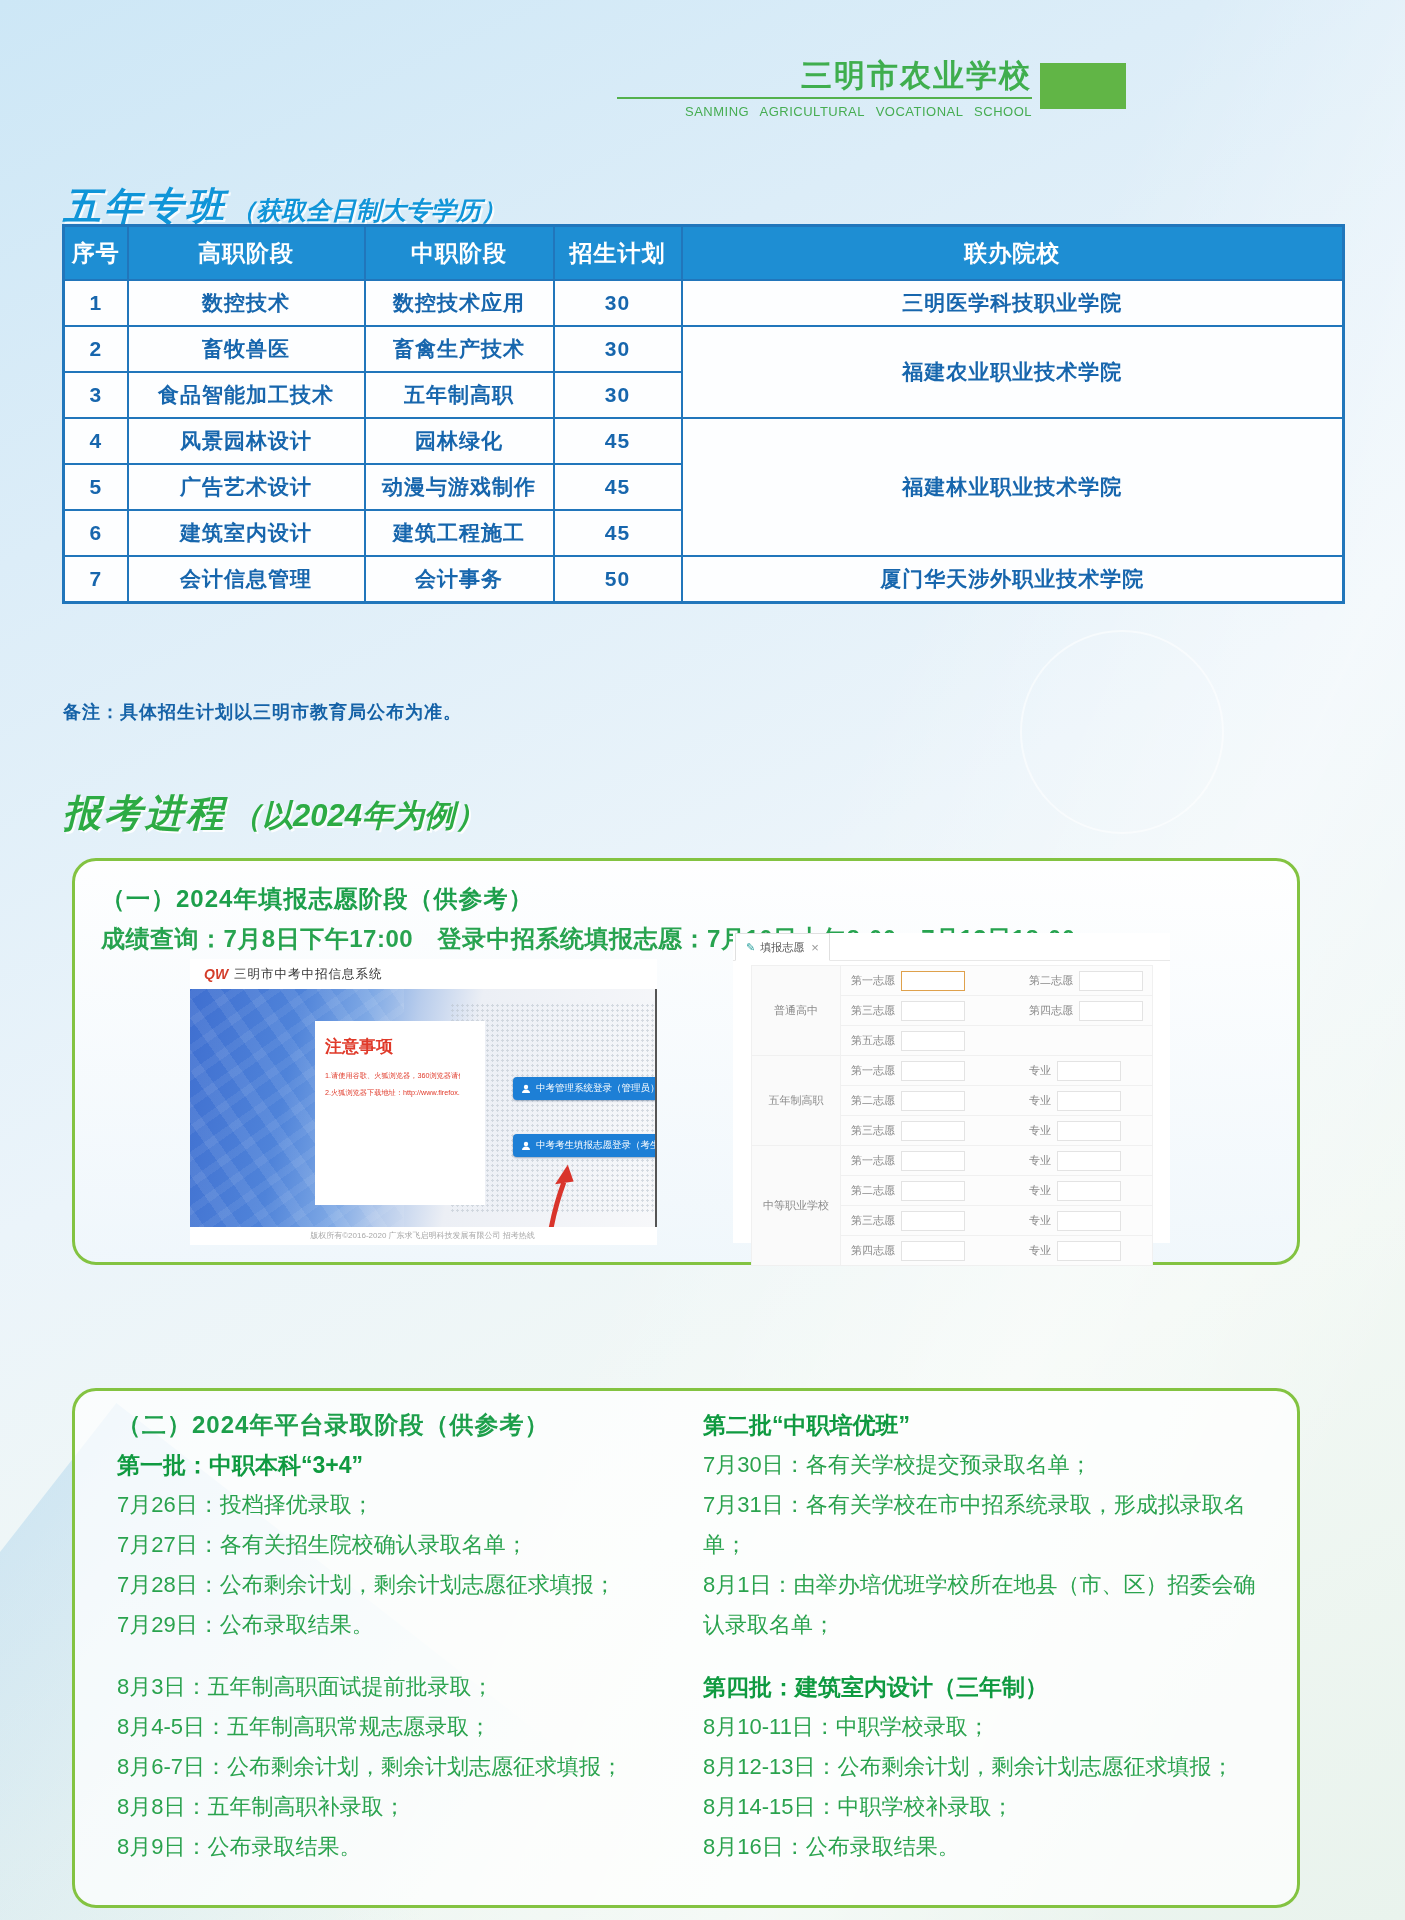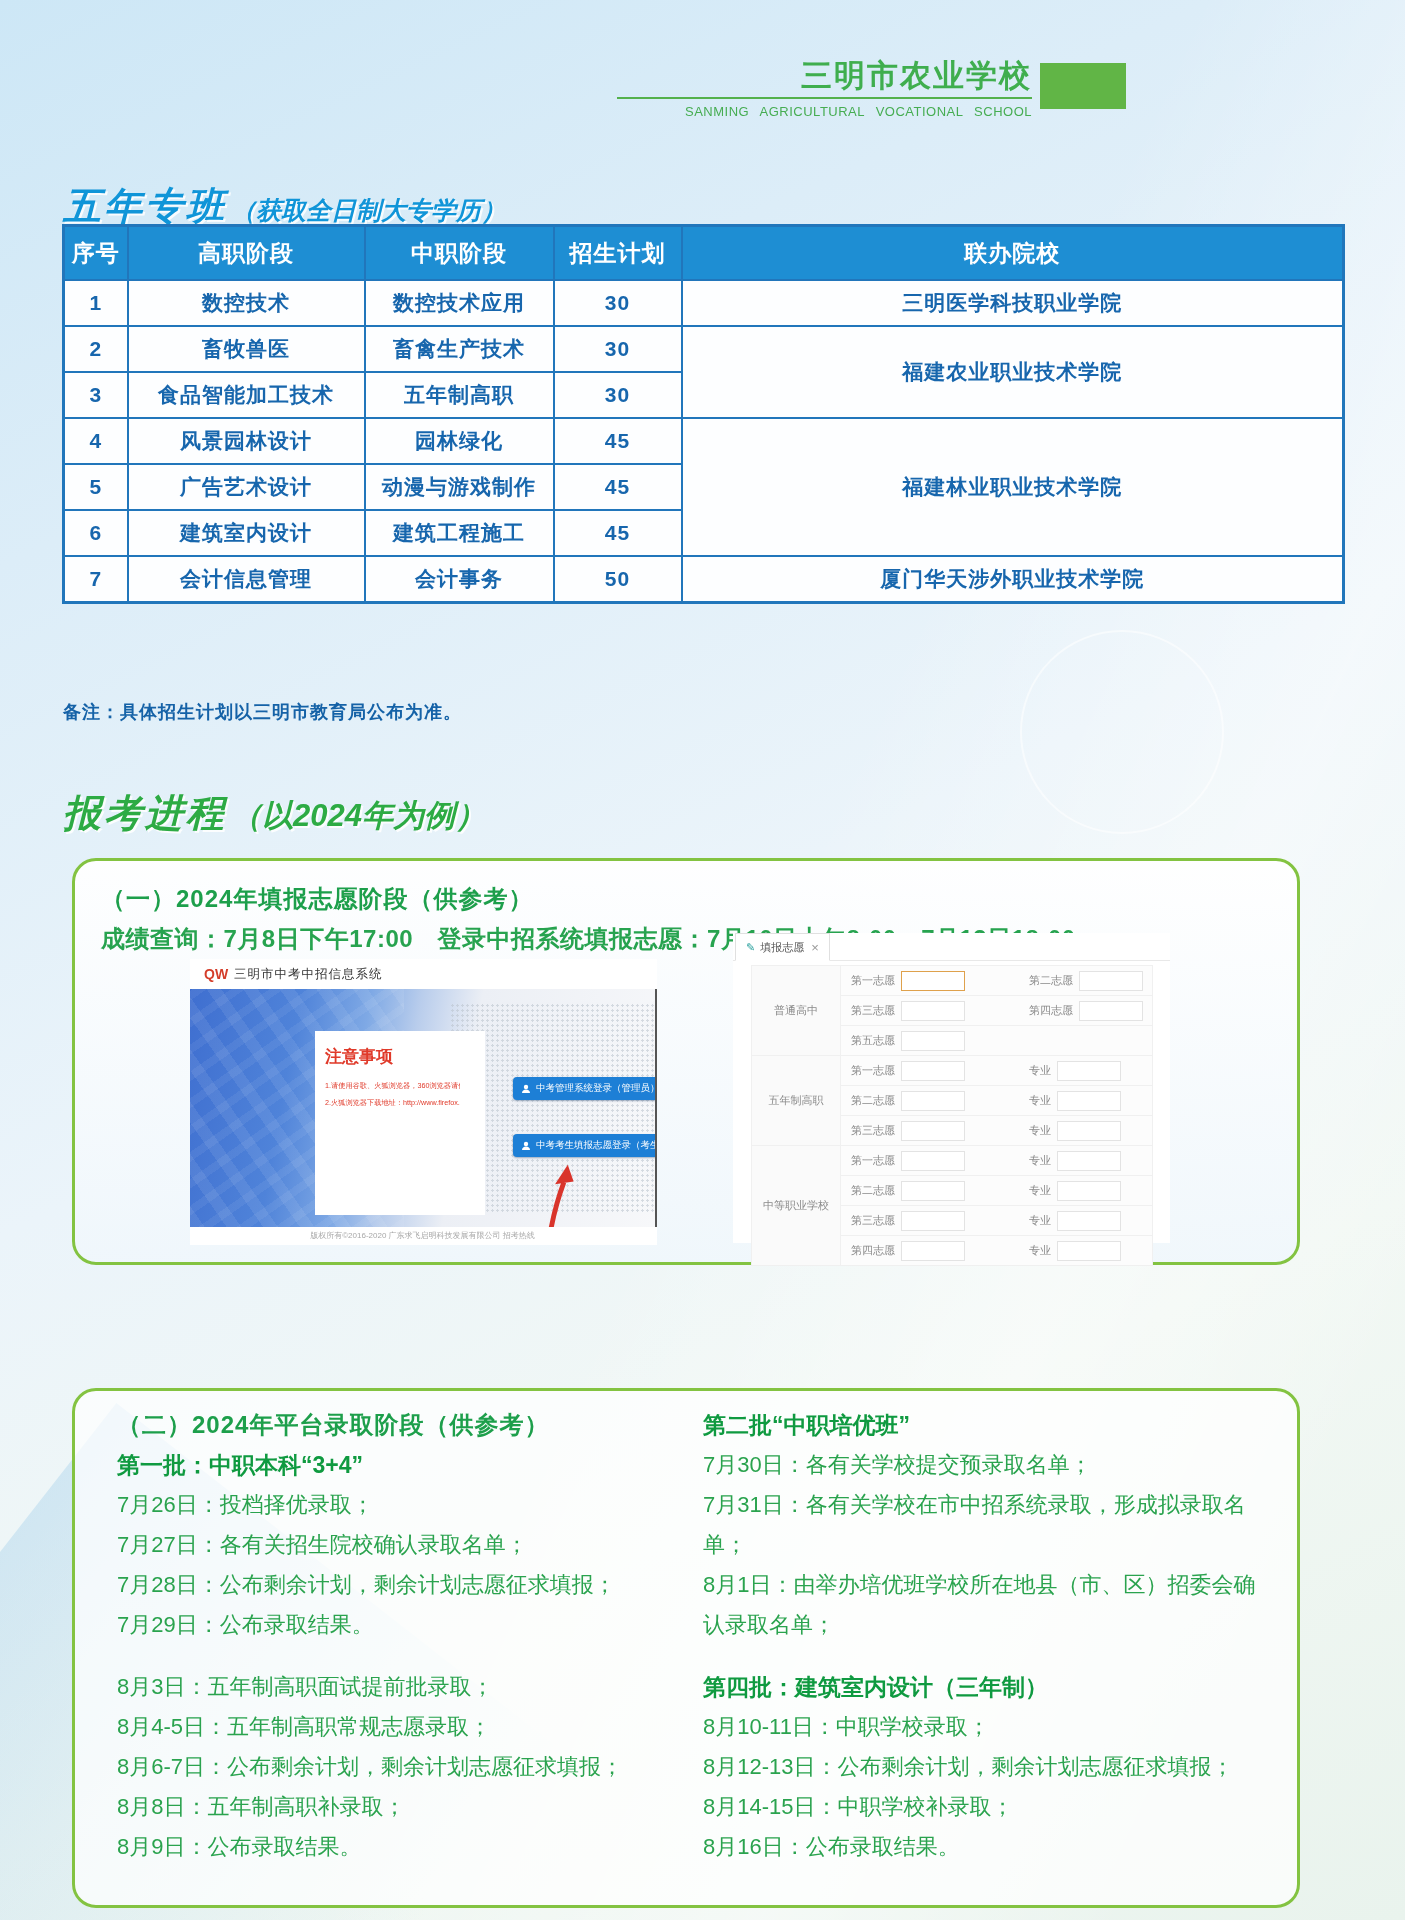--- a/index.html
+++ b/index.html
@@ -37,30 +37,30 @@
   
   .gbox{position:absolute;left:72px;width:1228px;border:3px solid #83c341;border-radius:24px;box-sizing:border-box;}
   .box1{top:858px;height:407px;background:linear-gradient(180deg,rgba(255,255,255,.95),rgba(240,247,252,.9));padding:18px 0 0 26px;}
   .box2{top:1388px;height:520px;background:rgba(255,255,255,.72);display:flex;padding:14px 20px 0 42px;}
   .gb-heading{font-size:24px;color:#1d9f4b;font-weight:700;line-height:40px;letter-spacing:1px;}
   .gb-sched{font-size:24px;color:#27a34f;font-weight:600;line-height:40px;letter-spacing:.5px;}
 
   
   .portal{position:absolute;left:115px;top:98px;width:467px;background:#fff;}
   .portal-top{display:flex;align-items:center;height:30px;padding-left:14px;gap:6px;}
-  .portal-logo{color:#d43d2a;font-weight:800;font-size:14px;}
+  .portal-logo{color:#d43d2a;font-weight:800;font-style:italic;font-size:14px;}
   .portal-title{font-size:12.5px;color:#333;font-weight:400;letter-spacing:1px;}
   .banner{position:relative;width:465px;height:238px;overflow:hidden;border-right:2px solid #555;
     background:linear-gradient(100deg,#3f6fd0 0%,#4f83d9 22%,#7fa9e5 36%,#b9cdec 46%,#eceff5 58%,#f7f8fa 100%);}
   .banner::after{content:"";position:absolute;left:0;top:0;width:46%;height:100%;
     background:repeating-linear-gradient(55deg,rgba(255,255,255,.08) 0 12px,rgba(255,255,255,0) 12px 30px),
                repeating-linear-gradient(-35deg,rgba(255,255,255,.06) 0 8px,rgba(255,255,255,0) 8px 22px);}
   .dotmap{position:absolute;right:0;top:6%;width:44%;height:88%;opacity:.55;
     background-image:radial-gradient(#b9c2cc 1px,transparent 1.3px);background-size:5px 5px;}
-  .notice{position:absolute;left:125px;top:42px;width:150px;height:156px;background:#fff;padding:14px 10px;z-index:2;}
+  .notice{position:absolute;left:125px;top:32px;width:150px;height:156px;background:#fff;padding:14px 10px;z-index:2;}
   .notice-title{color:#e03a2a;font-weight:800;font-size:17px;margin-bottom:10px;}
   .notice-line{color:#e03a2a;font-size:8px;line-height:2.1;white-space:nowrap;overflow:hidden;transform:scale(.9);transform-origin:left;}
   .pbtn{position:absolute;left:287px;width:215px;height:23px;background:#1d7fd6;border-radius:4px;color:#fff;
     font-size:9.5px;display:flex;align-items:center;padding:0 8px;gap:5px;white-space:nowrap;overflow:hidden;z-index:3;
     box-shadow:0 1px 2px rgba(0,40,90,.35);margin-left:36px;}
   .pbtn1{top:88px;} .pbtn2{top:145px;}
   .uicon{flex:0 0 auto;}
   .red-arrow{position:absolute;left:345px;top:168px;width:46px;height:78px;z-index:4;}
   .portal-copy{text-align:center;font-size:8px;color:#a8a8a8;line-height:18px;width:465px;}
 

